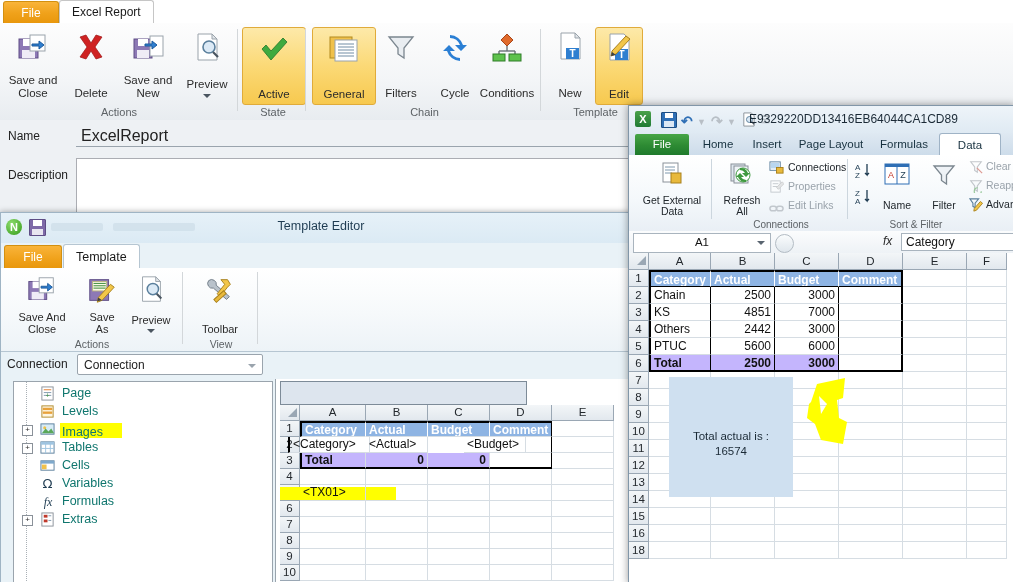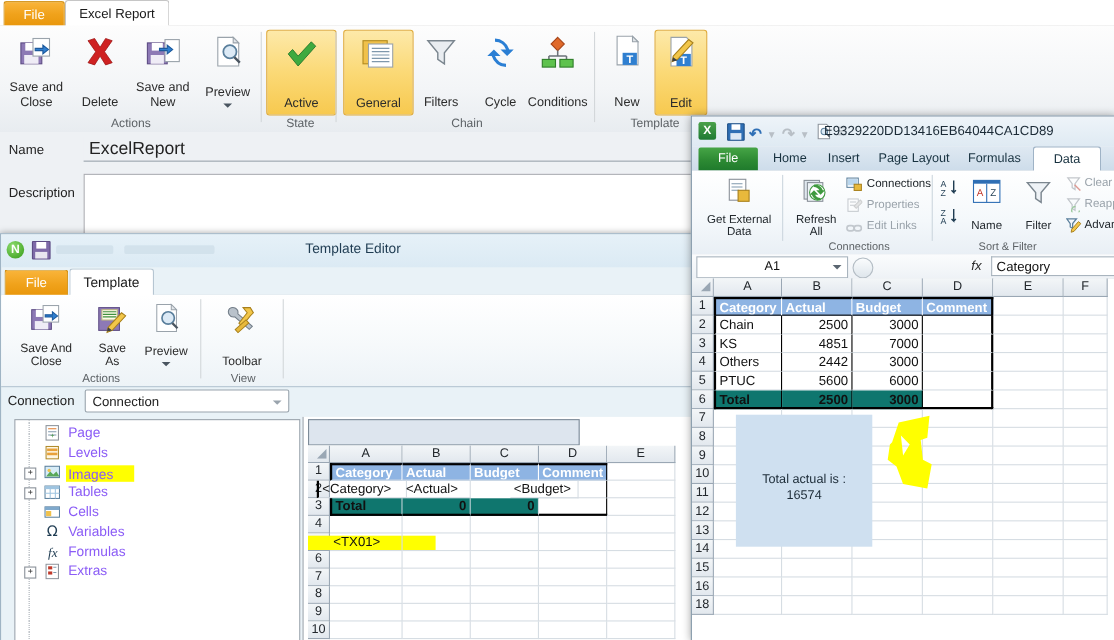--- a/index.html
+++ b/index.html
@@ -162,41 +162,41 @@
     position: absolute; left: 12px; top: 168px; width: 258px; height: 200px;
     background: #ffffff; border: 1px solid #9aa4ad; overflow: hidden;
   }
   .tnode { position: absolute; left: 0; height: 18px; width: 100%; }
   .tnode .plus {
     position: absolute; left: 8px; top: 4px; width: 9px; height: 9px;
     border: 1px solid #8a9199; background: #ffffff; font-size: 8px;
     line-height: 8px; text-align: center; color: #2b2b2b;
   }
   .tnode .ti { position: absolute; left: 26px; top: 1px; width: 16px; height: 16px; }
-  .tnode .tl { position: absolute; left: 48px; top: 1px; font-size: 12.5px; color: #8b5cf6; }
+  .tnode .tl { position: absolute; left: 48px; top: 1px; font-size: 12.5px; color: #0f766e; }
   .dots { position: absolute; left: 12px; top: 0; width: 1px; height: 100%;
           background: repeating-linear-gradient(to bottom,#a9b0b6 0 1px,transparent 1px 2px); }
 
   
   .sheet { position: absolute; background: #ffffff; overflow: hidden; }
   .colhdr, .rowhdr {
     position: absolute; box-sizing: border-box;
     background: linear-gradient(to bottom,#f3f6f8 0%,#e2e8ee 100%);
     border-right: 1px solid #9aa7b4; border-bottom: 1px solid #9aa7b4;
     font-size: 11.5px; color: #23282d; text-align: center;
   }
   .cell {
     position: absolute; box-sizing: border-box;
     border-right: 1px solid #d6dde3; border-bottom: 1px solid #d6dde3;
     font-size: 12px; color: #111; overflow: hidden; white-space: nowrap;
     padding: 1px 3px;
   }
   .cell.hdrblue { background: #8eb4e3; color: #ffffff; font-weight: bold;
                   border-right: 1px solid #ffffff; }
-  .cell.total { background: #0f766e; font-weight: bold; }
+  .cell.total { background: #c4b5fd; font-weight: bold; }
   .cell.rt { text-align: right; }
   .hiband { position: absolute; background: #ffff00; }
 
   
   #xlWin {
     position: absolute; left: 628px; top: 105px; width: 385px; height: 477px;
     background: #f0f3f6; border: 1px solid #8196a8;
     box-shadow: 0 0 8px rgba(0,0,0,.4); overflow: hidden;
   }
   .x-title {

